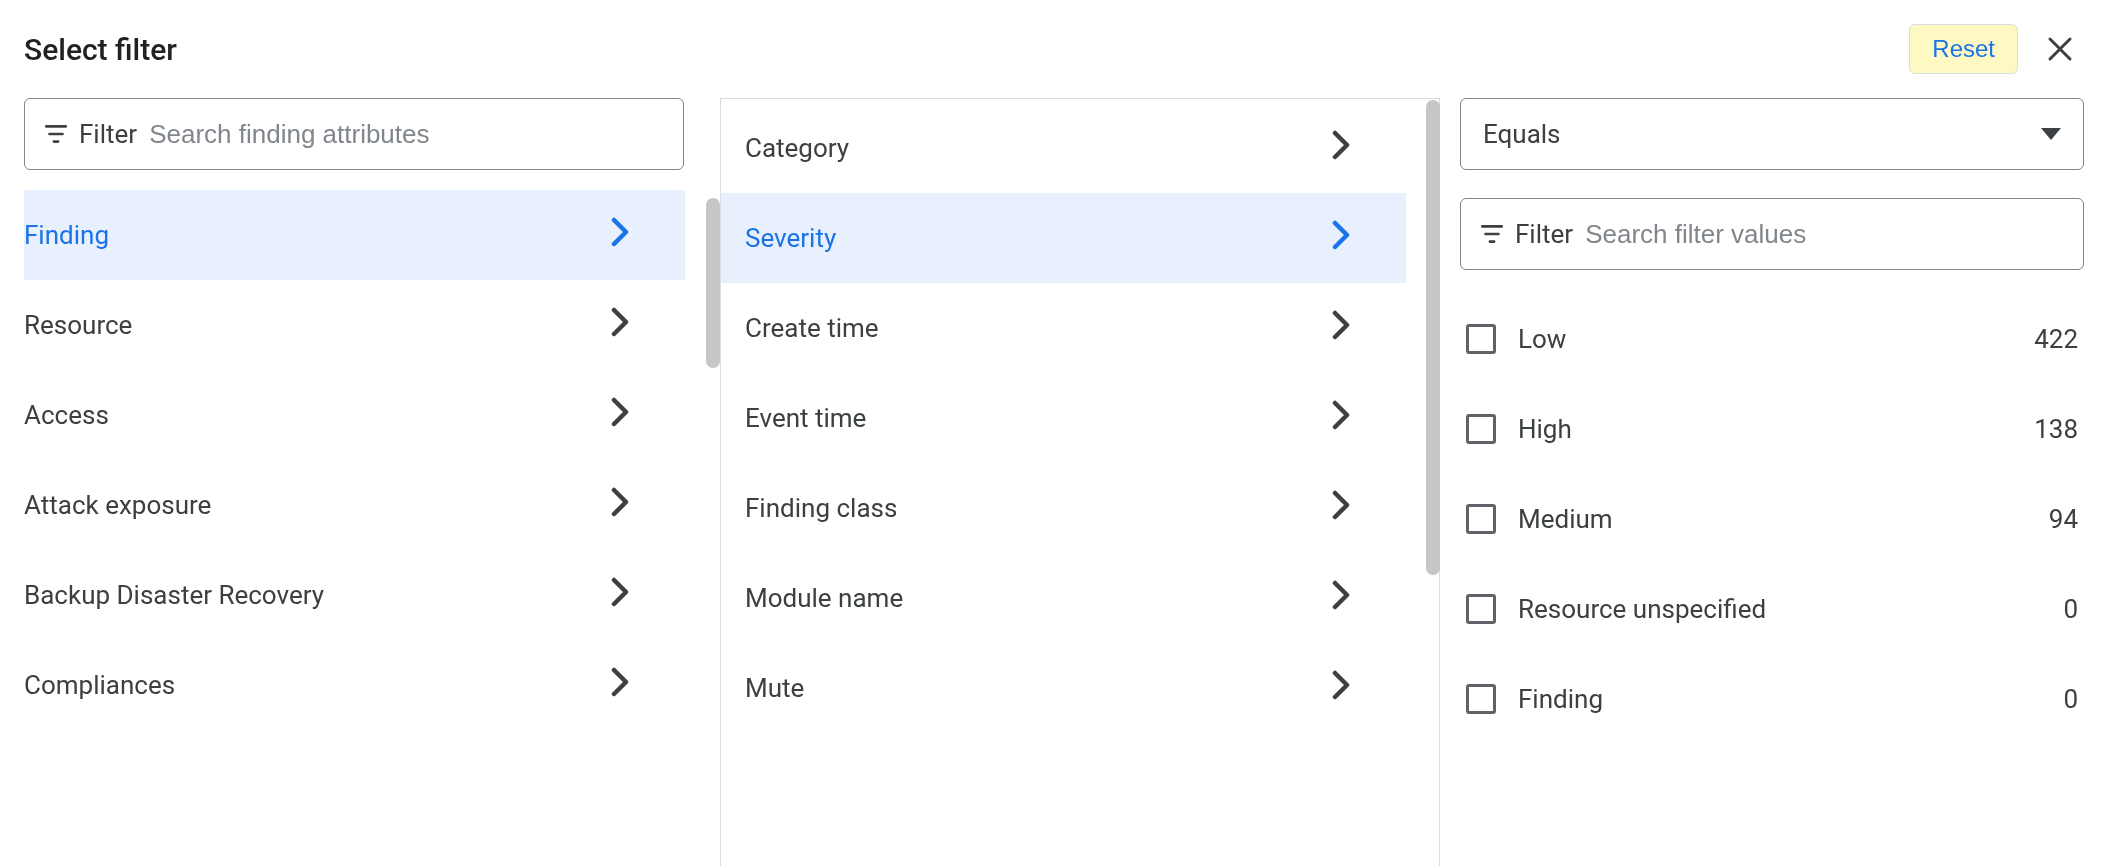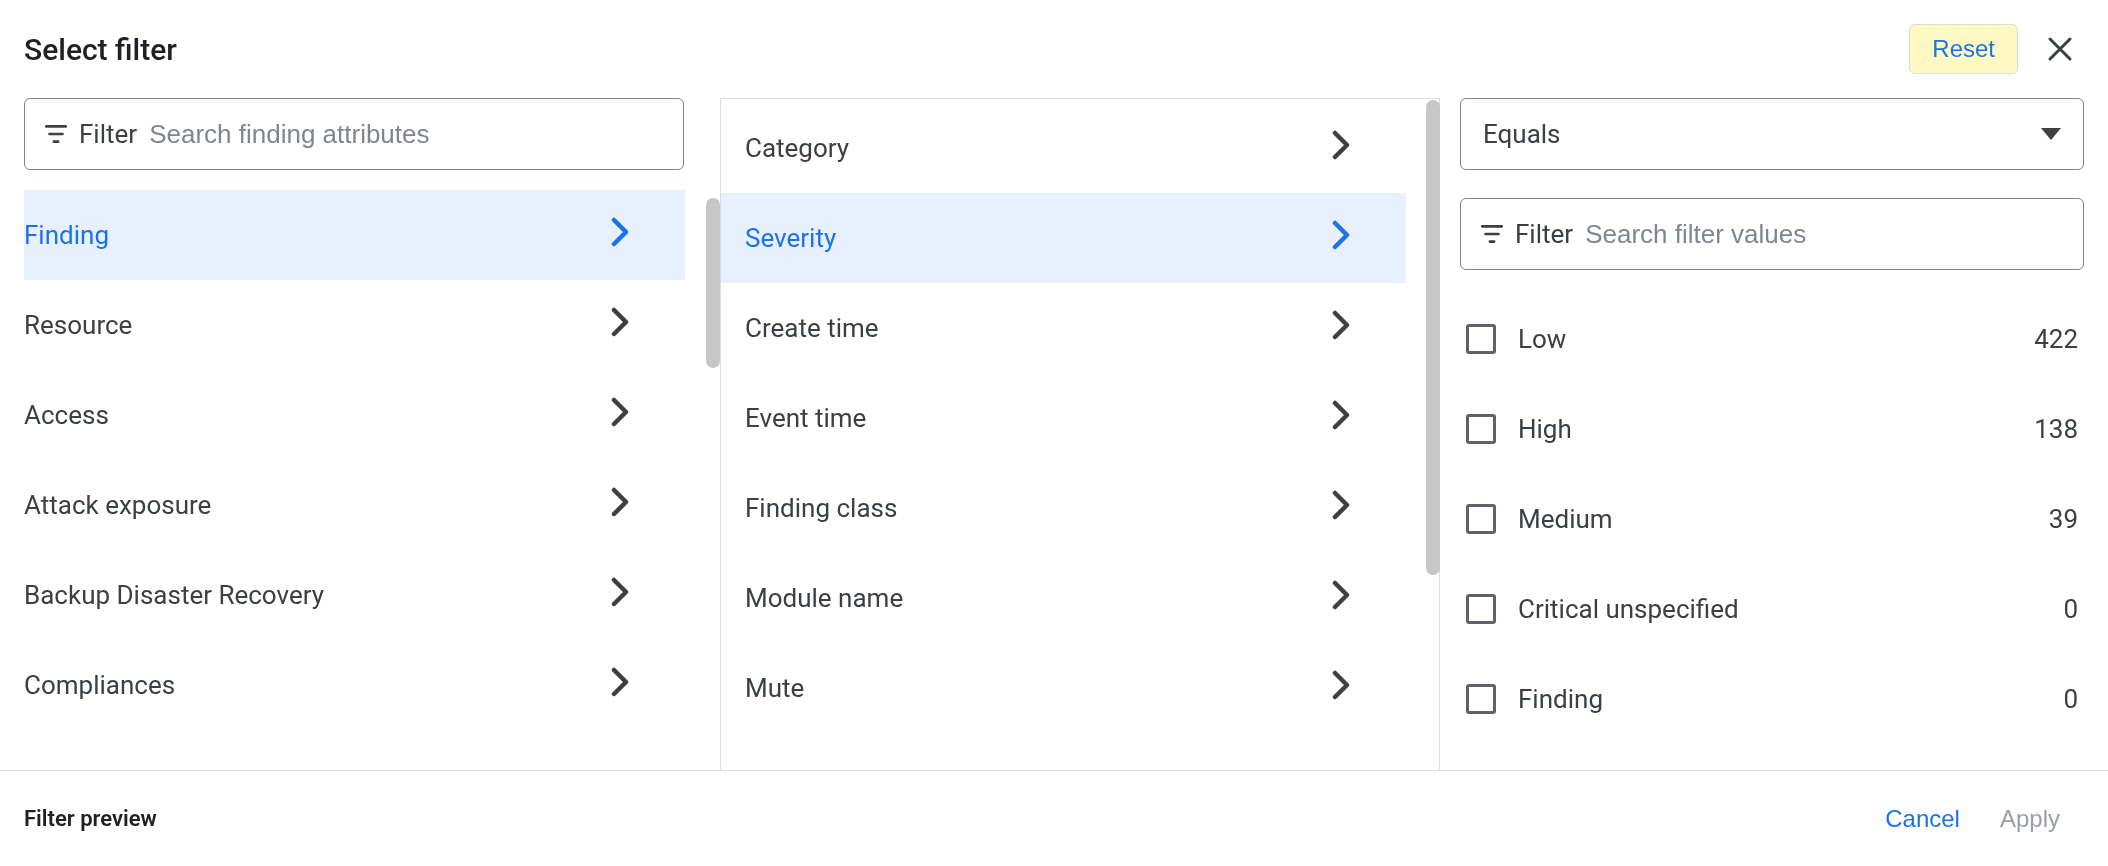--- a/index.html
+++ b/index.html
@@ -344,36 +344,31 @@
           <span class="vcount">422</span>
         </div>
         <div class="value-row">
           <span class="chk"></span>
           <span class="vlabel">High</span>
           <span class="vcount">138</span>
         </div>
         <div class="value-row">
           <span class="chk"></span>
           <span class="vlabel">Medium</span>
-          <span class="vcount">39</span>
-        </div>
-        <div class="value-row">
-          <span class="chk"></span>
-          <span class="vlabel">Critical unspecified</span>
+          <span class="vcount">94</span>
+        </div>
+        <div class="value-row">
+          <span class="chk"></span>
+          <span class="vlabel">Resource unspecified</span>
           <span class="vcount">0</span>
         </div>
         <div class="value-row">
           <span class="chk"></span>
           <span class="vlabel">Finding</span>
           <span class="vcount">0</span>
         </div>
       </div>
     </div>
 
   </div>
 
-  <div class="footer">
-    <div class="footer-label">Filter preview</div>
-    <button class="footer-btn cancel">Cancel</button>
-    <button class="footer-btn apply">Apply</button>
-  </div>
 
 </div>
 
 </body></html>

